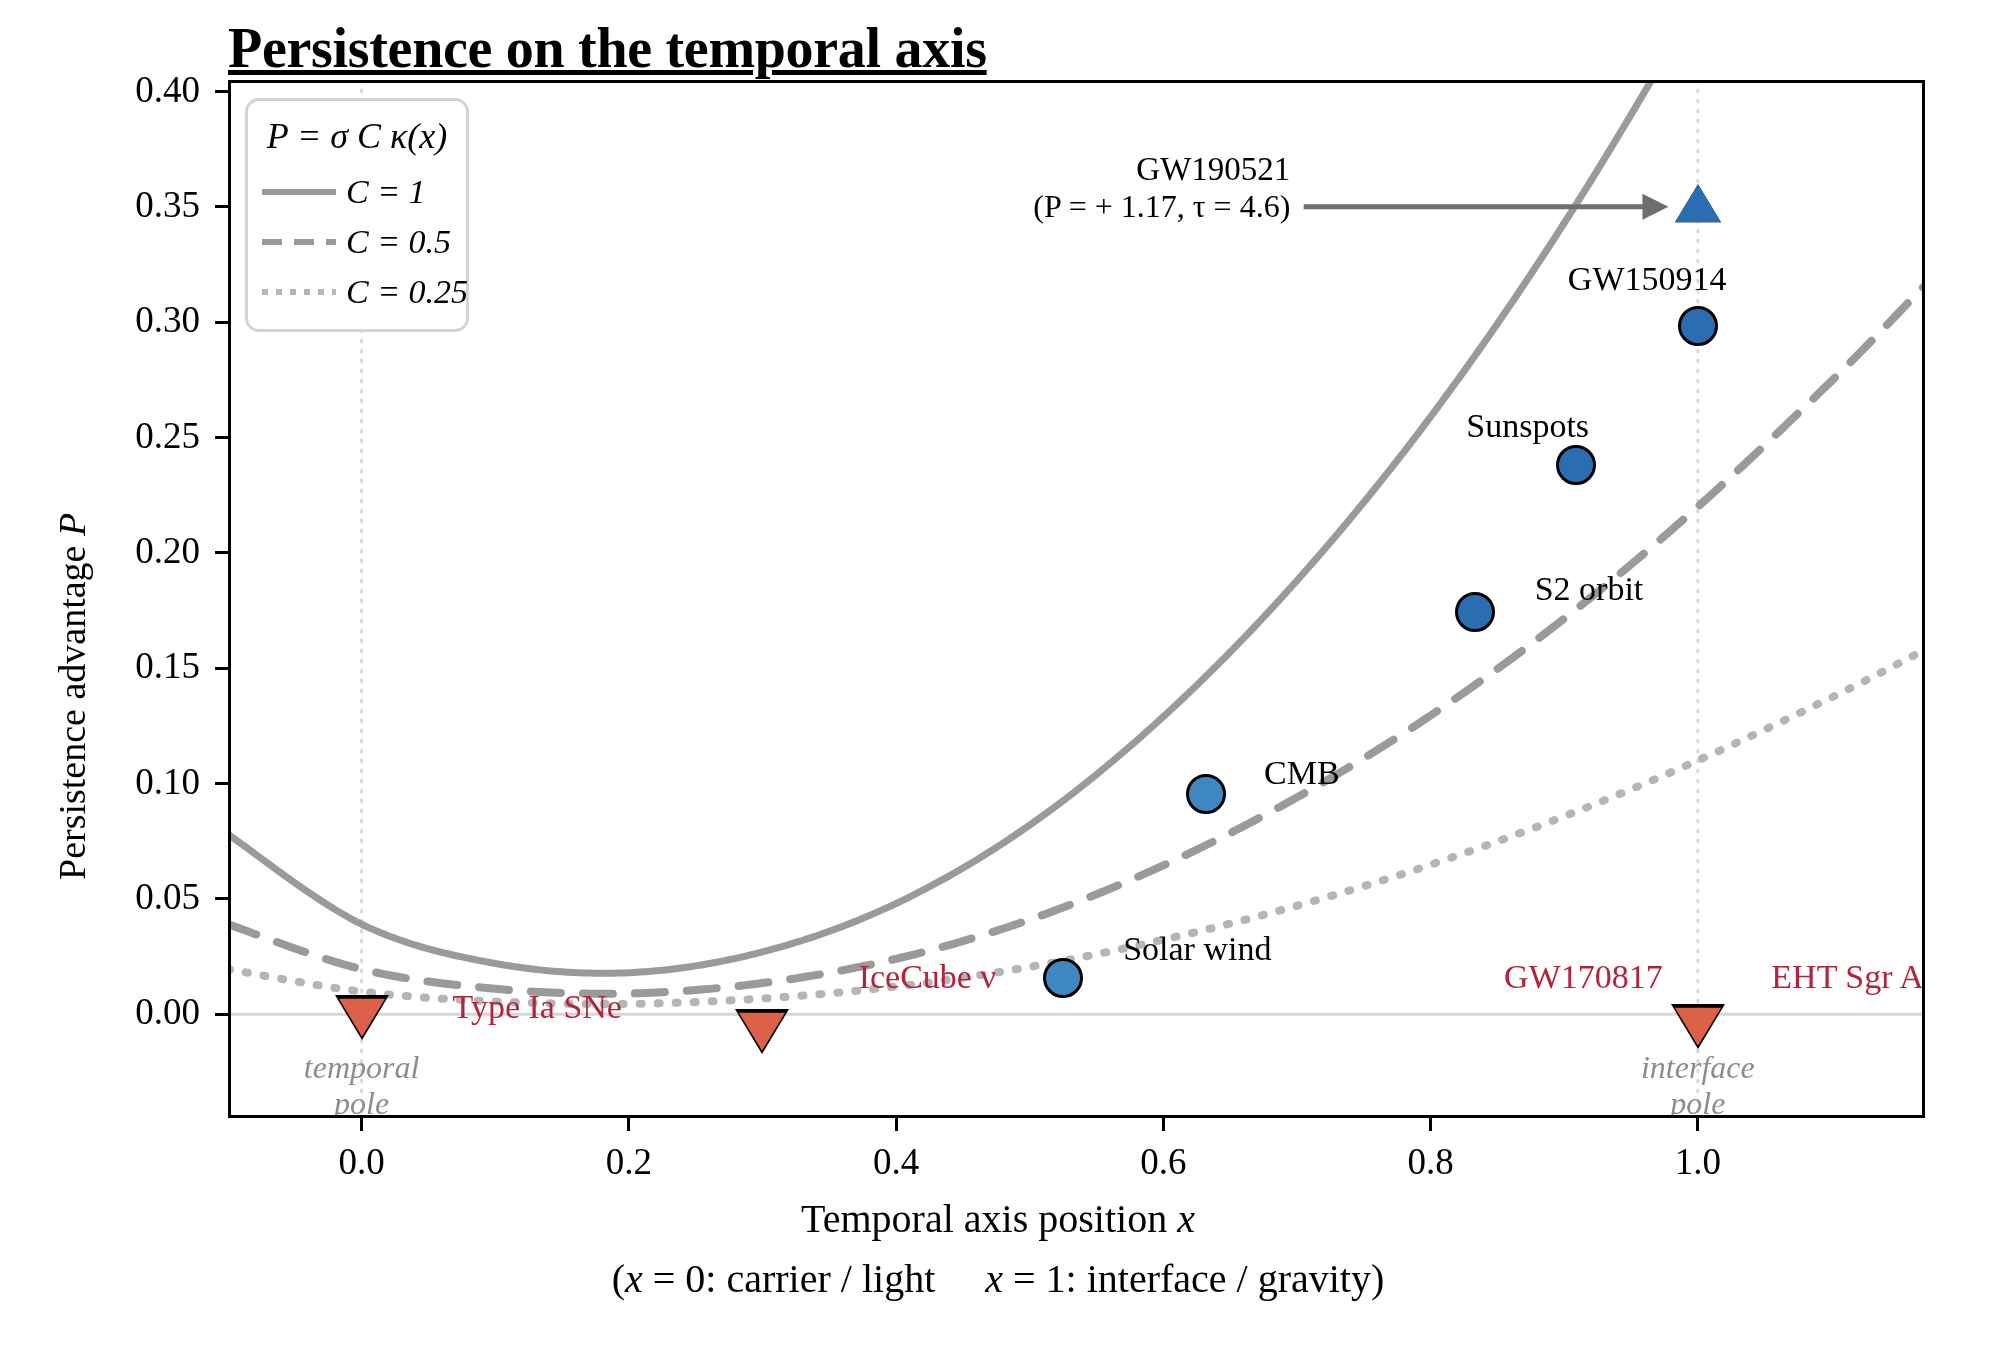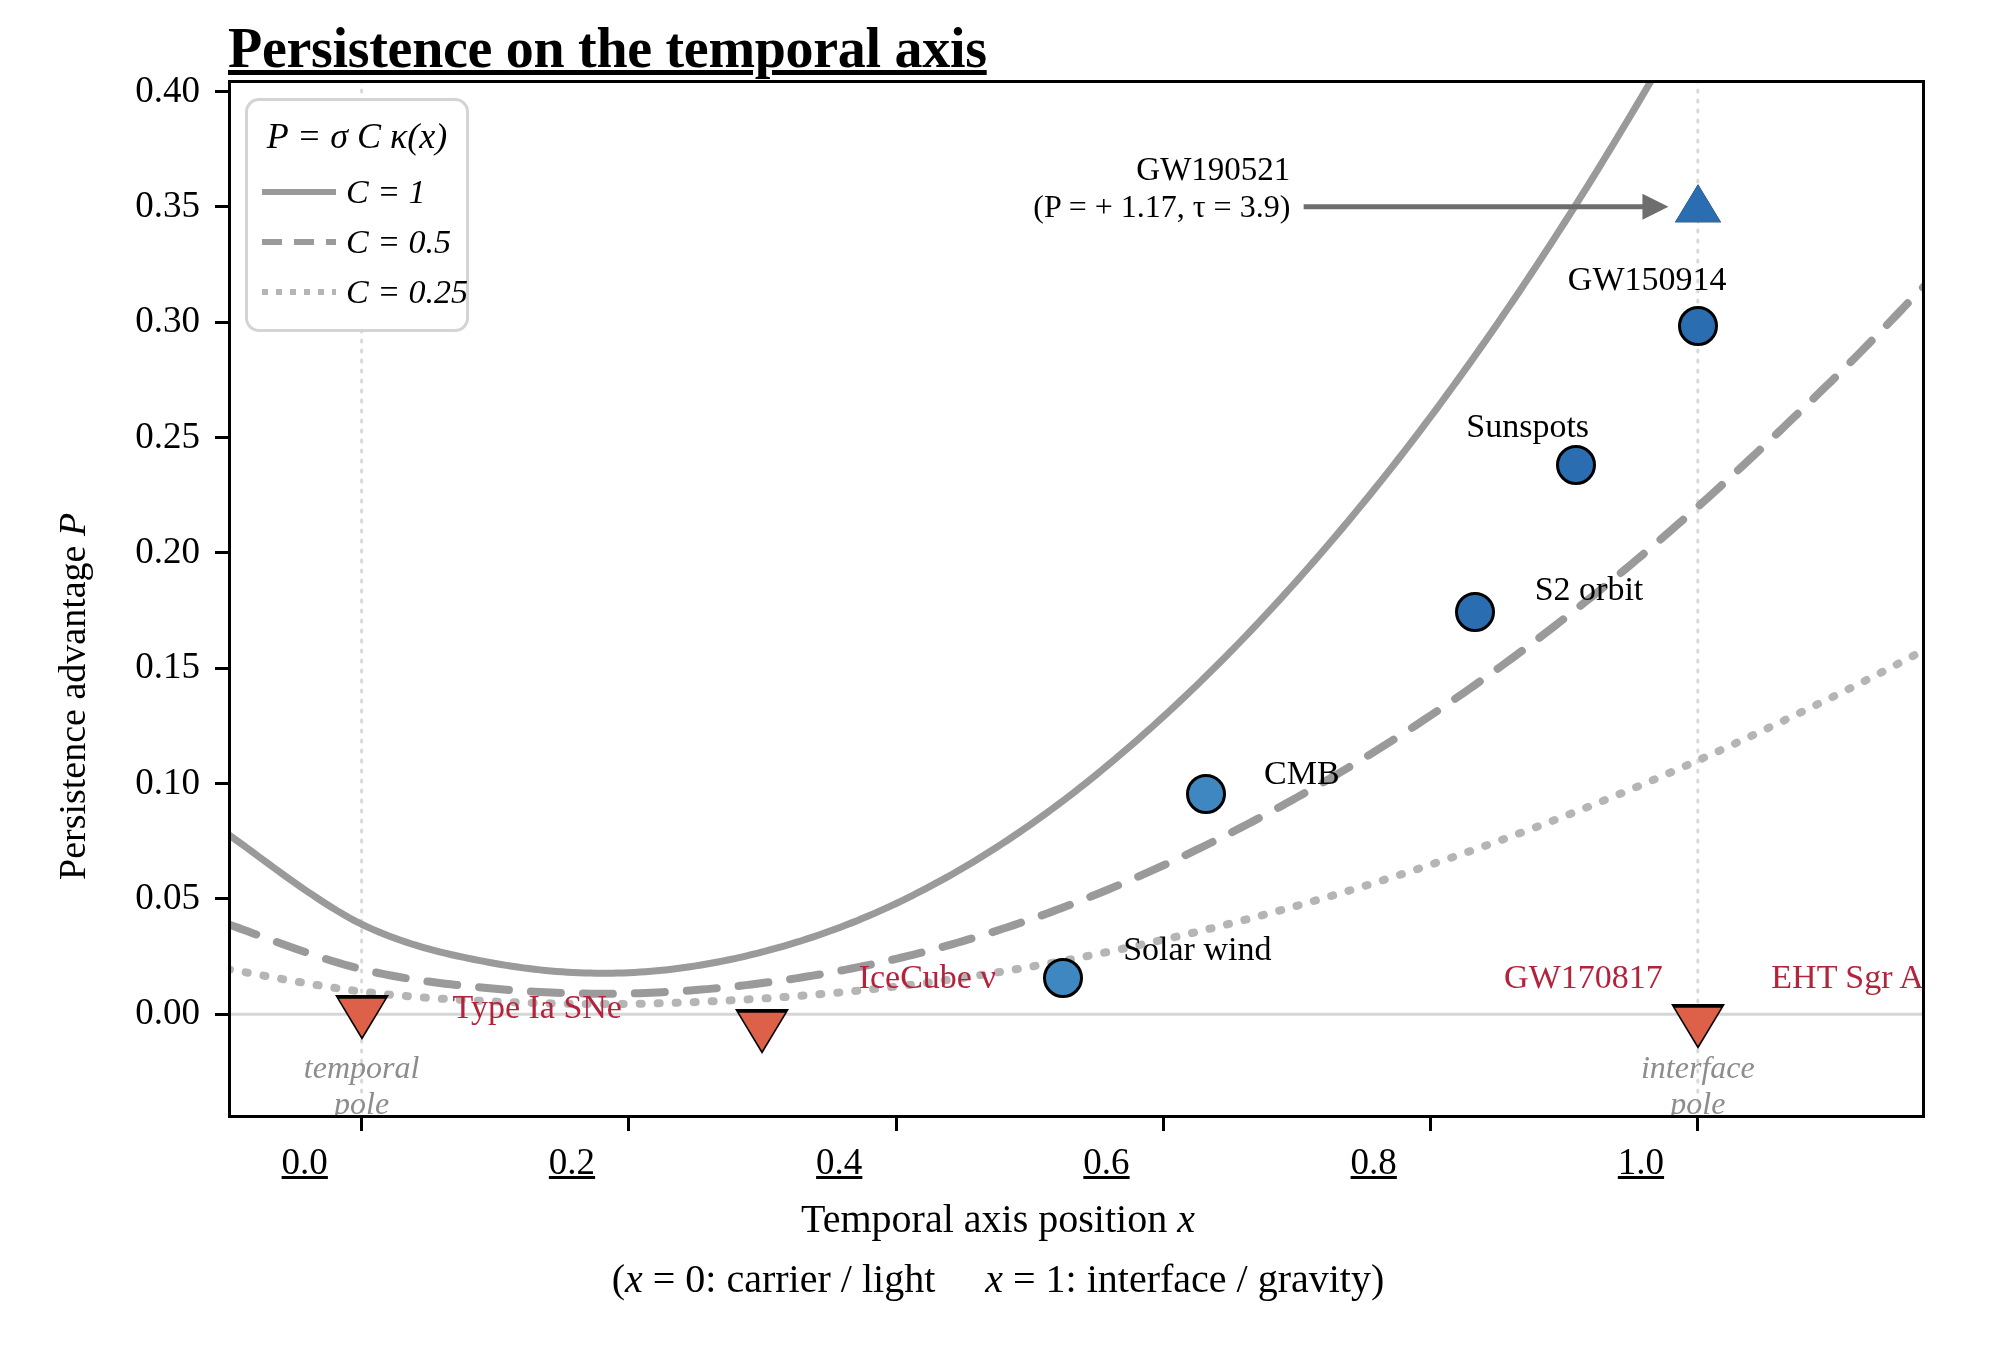--- a/index.html
+++ b/index.html
@@ -21,21 +21,21 @@
          letter-spacing:-0.3px;white-space:nowrap;text-decoration:underline;}
 
   
   #ylabel{position:absolute;transform:rotate(-90deg);transform-origin:0 0;
           left:50px;top:880px;font-size:38px;white-space:nowrap;}
   #ylabel i{font-family:"Liberation Serif",serif;font-style:italic;}
   .ytlab{position:absolute;font-size:37px;text-align:right;width:150px;white-space:nowrap;}
   .ytmark{position:absolute;width:13px;height:3px;background:#000;}
 
   
-  .xtlab{position:absolute;font-size:37px;width:160px;text-decoration:underline;}
+  .xtlab{position:absolute;font-size:37px;text-align:center;width:160px;}
   .xtmark{position:absolute;width:3px;height:13px;background:#000;}
   #xlabel{position:absolute;left:0;top:1195px;width:1996px;text-align:center;
           font-size:40px;}
   #xsub{position:absolute;left:0;top:1255px;width:1996px;text-align:center;
         font-size:40px;}
   #xlabel i,#xsub i{font-style:italic;}
 
   
   #legend{position:absolute;left:245px;top:98px;width:190px;
           border:3px solid #d4d4d4;border-radius:14px;background:#fff;
@@ -146,21 +146,21 @@
           <div class="tri-dn" style="left: 534.488px; top: 948.04px; border-left: 23px solid transparent; border-right: 23px solid transparent; border-top: 38px solid rgb(221, 97, 73); transform: translate(-50%, -40%);"></div>
           <div class="plab red" style="left: 630.696px; top: 878.2px;">IceCube ν</div>
           <div class="tri-dn" style="left: 1469.84px; top: 943.427px; border-left: 27px solid transparent; border-right: 27px solid transparent; border-top: 45px solid rgb(0, 0, 0); transform: translate(-50%, -42%);"></div>
           <div class="tri-dn" style="left: 1469.84px; top: 943.427px; border-left: 23px solid transparent; border-right: 23px solid transparent; border-top: 38px solid rgb(221, 97, 73); transform: translate(-50%, -40%);"></div>
           <div class="plab red" style="left: 1276.09px; top: 878.2px;">GW170817</div>
           <div class="plab red" style="left: 1543.33px; top: 878.2px;">EHT Sgr A*</div>
           <div class="pole" style="left: 23.622px; top: 970.2px;"><span>temporal</span><br><span>pole</span></div>
           <div class="pole" style="left: 1359.84px; top: 970.2px;"><span>interface</span><br><span>pole</span></div>
           <div class="ann" style="left: 648.067px; top: 70.8667px; width: 414.228px;">
             <div>GW190521</div>
-            <div class="l2">(P = + 1.17, τ = 3.9)</div>
+            <div class="l2">(P = + 1.17, τ = 4.6)</div>
           </div>
         </div>
     </div>
   </div>
 
   <div id="legend">
     <div class="ltitle">P = σ C κ(x)</div>
     <div class="lrow">
       <span class="lkey solid"></span>
       <span class="ltxt">C = 1</span>

